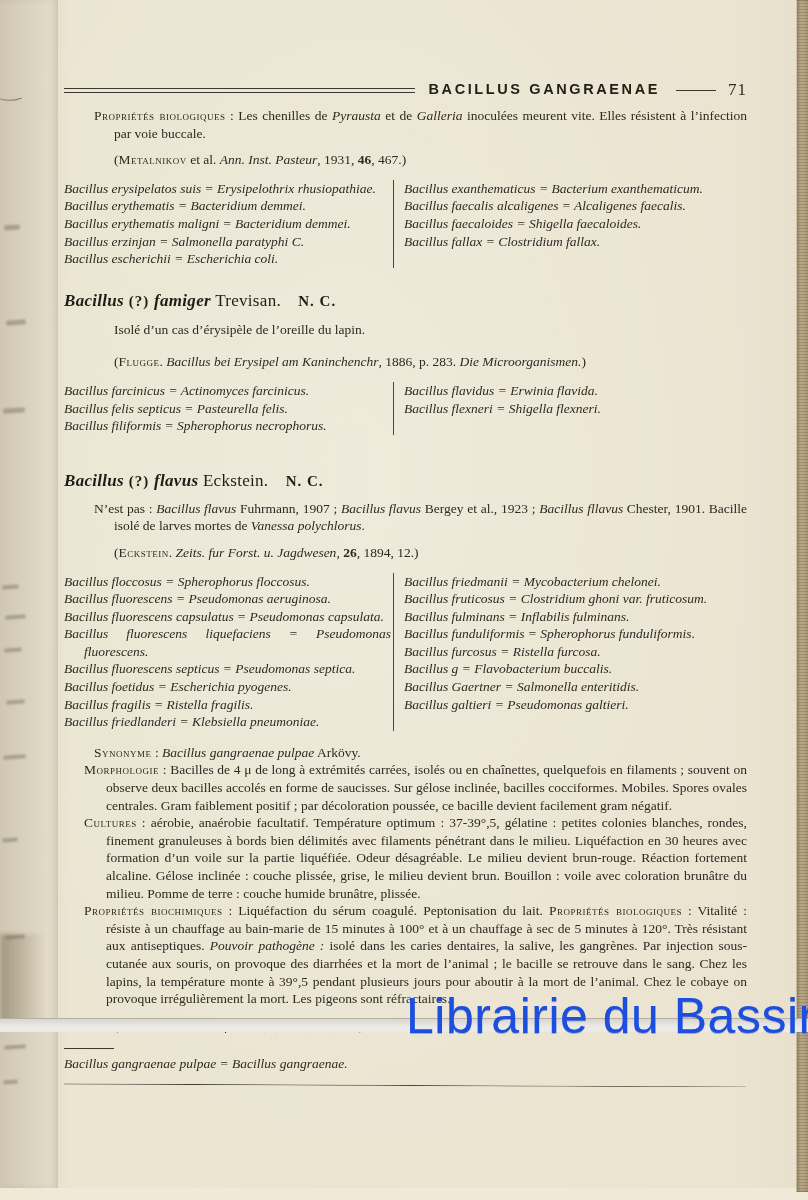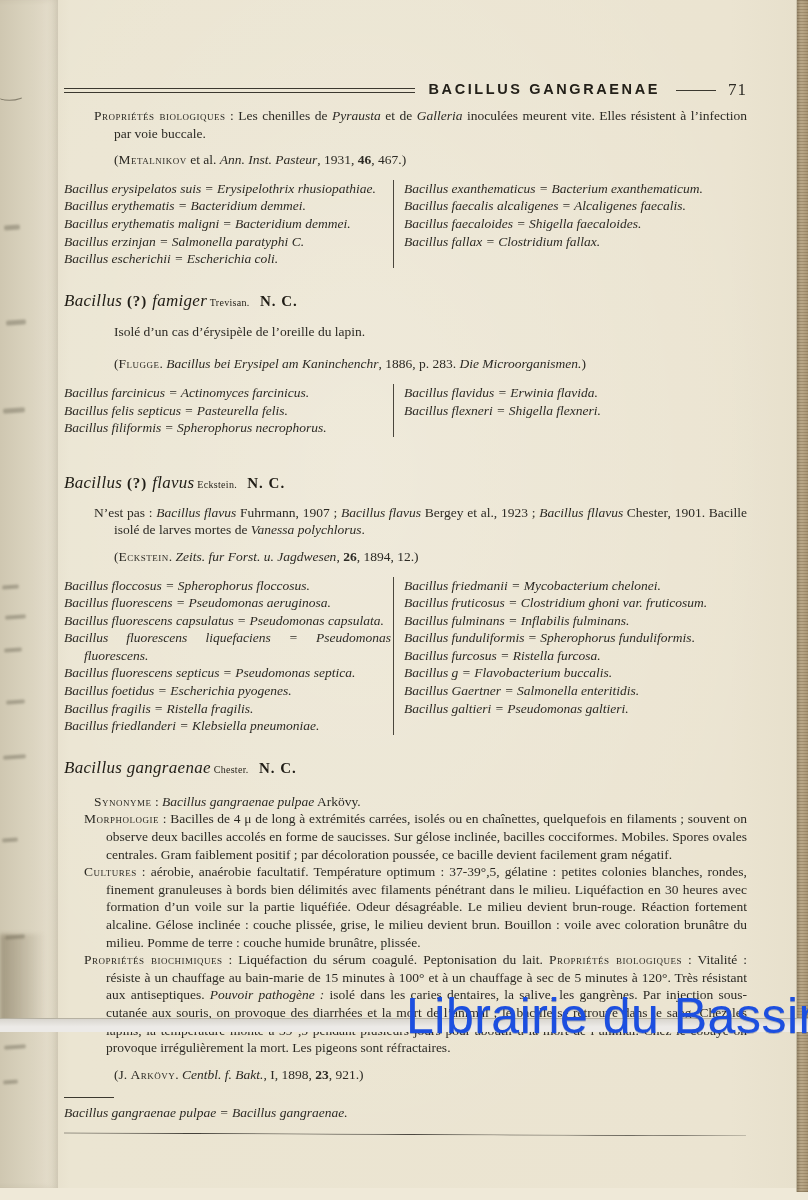--- a/index.html
+++ b/index.html
@@ -59,21 +59,21 @@
   }
 
   
   .content {
     position: absolute; left: 64px; top: 82px; width: 683px;
     color: #2c2a24; font-size: 13.5px; line-height: 17.6px;
   }
   .seg-sc { font-variant: small-caps; letter-spacing: 0.5px; }
   .seg-i  { font-style: italic; }
   .seg-b  { font-weight: bold; }
-  .seg-bi { font-weight: normal; font-style: italic; }
+  .seg-bi { font-weight: bold; font-style: italic; }
   .seg-r  { }
 
   .running-head { display: flex; align-items: center; height: 16px; margin-bottom: 6px; }
   .rh-rule { flex: 1 1 auto; height: 3px; border-top: 1.4px solid #3b382f; border-bottom: 1.1px solid #3b382f; margin-right: 14px; }
   .rh-title {
     font-family: "Liberation Sans", sans-serif; font-weight: bold;
     font-size: 14.5px; letter-spacing: 2.6px; color: #232019; white-space: nowrap;
   }
   .rh-dash { width: 40px; height: 0; border-top: 1.6px solid #3b382f; margin: 0 12px 0 16px; }
   .rh-page { font-size: 17px; letter-spacing: 1px; color: #2c2a24; }
@@ -82,21 +82,21 @@
   .hang { padding-left: 50px; text-indent: -20px; margin-top: 9px; }
   .desc { padding-left: 42px; text-indent: -22px; margin-top: 0; }
   .citation { margin-left: 50px; margin-top: 9px; text-align: left; }
 
   .syn-list { display: flex; margin-top: 11px; font-style: italic; }
   .syn-col-left { width: 327px; flex: 0 0 auto; }
   .syn-col-right { flex: 1 1 auto; border-left: 1.2px solid #4a463c; padding-left: 10px; margin-left: 2px; }
   .syn-item { padding-left: 20px; text-indent: -20px; text-align: justify; }
 
   .species-heading { font-size: 17px; line-height: 20px; margin-top: 23px; margin-bottom: 9px; text-align: left; letter-spacing: 0.3px; color: #201d16; }
-  .species-heading .seg-r { font-size: 10px; }
+  .species-heading .seg-r { font-size: 17px; }
   .species-heading .seg-b { font-size: 15px; letter-spacing: 1px; }
 
   .plain-ind { margin-left: 50px; margin-top: 10px; text-align: left; }
 
   .foot-rule { width: 50px; border-top: 1.8px solid #3b382f; margin: 14px 0 6px 0; }
   .footnote { font-style: italic; text-align: left; }
   .bottom-rule {
     width: 682px; border-top: 1.5px solid #44413a; margin-top: 12px;
     transform: rotate(0.25deg); border-radius: 0 0 60% 0;
   }
@@ -178,21 +178,20 @@
             <div class="syn-item">Bacillus fruticosus = Clostridium ghoni var. fruticosum.</div>
             <div class="syn-item">Bacillus fulminans = Inflabilis fulminans.</div>
             <div class="syn-item">Bacillus funduliformis = Spherophorus funduliformis.</div>
             <div class="syn-item">Bacillus furcosus = Ristella furcosa.</div>
             <div class="syn-item">Bacillus g = Flavobacterium buccalis.</div>
             <div class="syn-item">Bacillus Gaertner = Salmonella enteritidis.</div>
             <div class="syn-item">Bacillus galtieri = Pseudomonas galtieri.</div>
           </div>
       </div>
 
-      <p class="species-heading"><span class="seg-bi">Bacillus gangraenae</span><span class="seg-r"> Chester. </span><span class="seg-b">N. C.</span></p>
       <p class="hang" style="margin-top:13px"><span class="seg-sc">Synonyme</span><span class="seg-r"> : </span><span class="seg-i">Bacillus gangraenae pulpae</span><span class="seg-r"> Arkövy.</span></p>
       <p class="desc"><span class="seg-sc">Morphologie</span><span class="seg-r"> : Bacilles de 4 μ de long à extrémités carrées, isolés ou en chaînettes, quelquefois en filaments ; souvent on observe deux bacilles accolés en forme de saucisses. Sur gélose inclinée, bacilles cocciformes. Mobiles. Spores ovales centrales. Gram faiblement positif ; par décoloration poussée, ce bacille devient facilement gram négatif.</span></p>
       <p class="desc"><span class="seg-sc">Cultures</span><span class="seg-r"> : aérobie, anaérobie facultatif. Température optimum : 37-39°,5, gélatine : petites colonies blanches, rondes, finement granuleuses à bords bien délimités avec filaments pénétrant dans le milieu. Liquéfaction en 30 heures avec formation d’un voile sur la partie liquéfiée. Odeur désagréable. Le milieu devient brun-rouge. Réaction fortement alcaline. Gélose inclinée : couche plissée, grise, le milieu devient brun. Bouillon : voile avec coloration brunâtre du milieu. Pomme de terre : couche humide brunâtre, plissée.</span></p>
       <p class="desc"><span class="seg-sc">Propriétés biochimiques</span><span class="seg-r"> : Liquéfaction du sérum coagulé. Peptonisation du lait. </span><span class="seg-sc">Propriétés biologiques</span><span class="seg-r"> : Vitalité : résiste à un chauffage au bain-marie de 15 minutes à 100° et à un chauffage à sec de 5 minutes à 120°. Très résistant aux antiseptiques. </span><span class="seg-i">Pouvoir pathogène :</span><span class="seg-r"> isolé dans les caries dentaires, la salive, les gangrènes. Par injection sous-cutanée aux souris, on provoque des diarrhées et la mort de l’animal ; le bacille se retrouve dans le sang. Chez les lapins, la température monte à 39°,5 pendant plusieurs jours pour aboutir à la mort de l’animal. Chez le cobaye on provoque irrégulièrement la mort. Les pigeons sont réfractaires.</span></p>
       <p class="citation"><span class="seg-r">(J. </span><span class="seg-sc">Arkövy</span><span class="seg-r">. </span><span class="seg-i">Centbl. f. Bakt.</span><span class="seg-r">, I, 1898, </span><span class="seg-b">23</span><span class="seg-r">, 921.)</span></p>
 
       <div class="foot-rule"></div>
       <p class="footnote">Bacillus gangraenae pulpae = Bacillus gangraenae.</p>
       <div class="bottom-rule"></div>
     </div>

